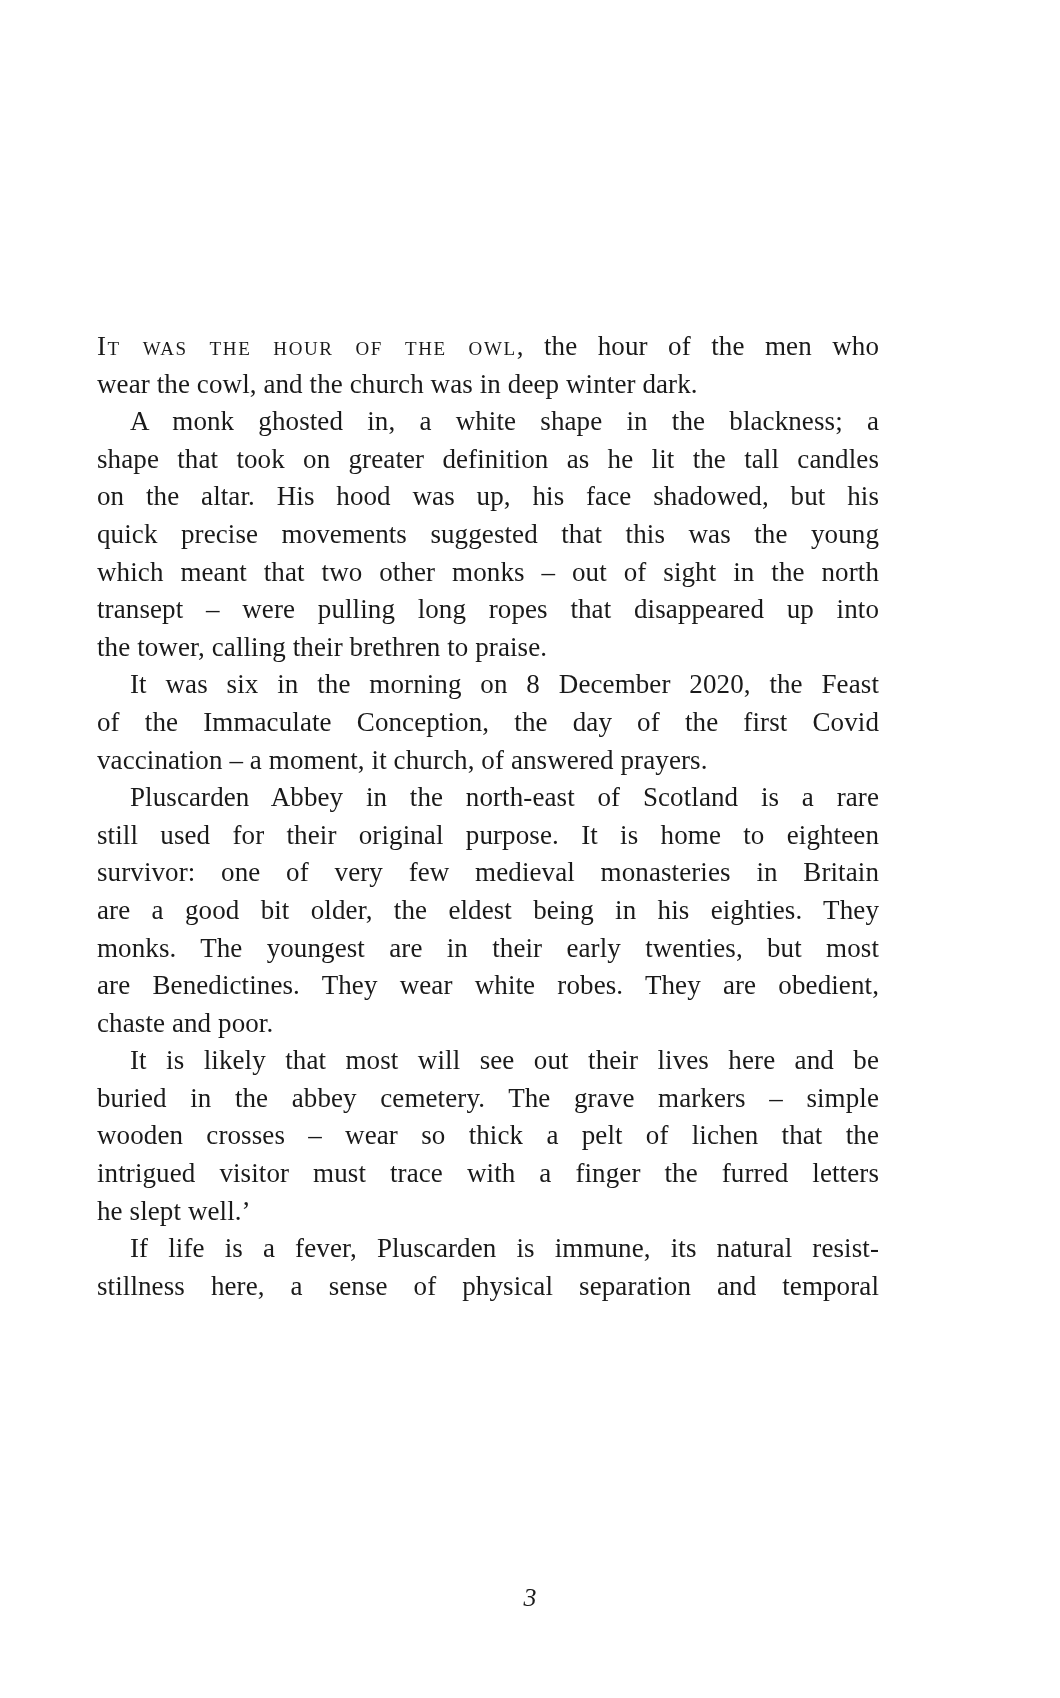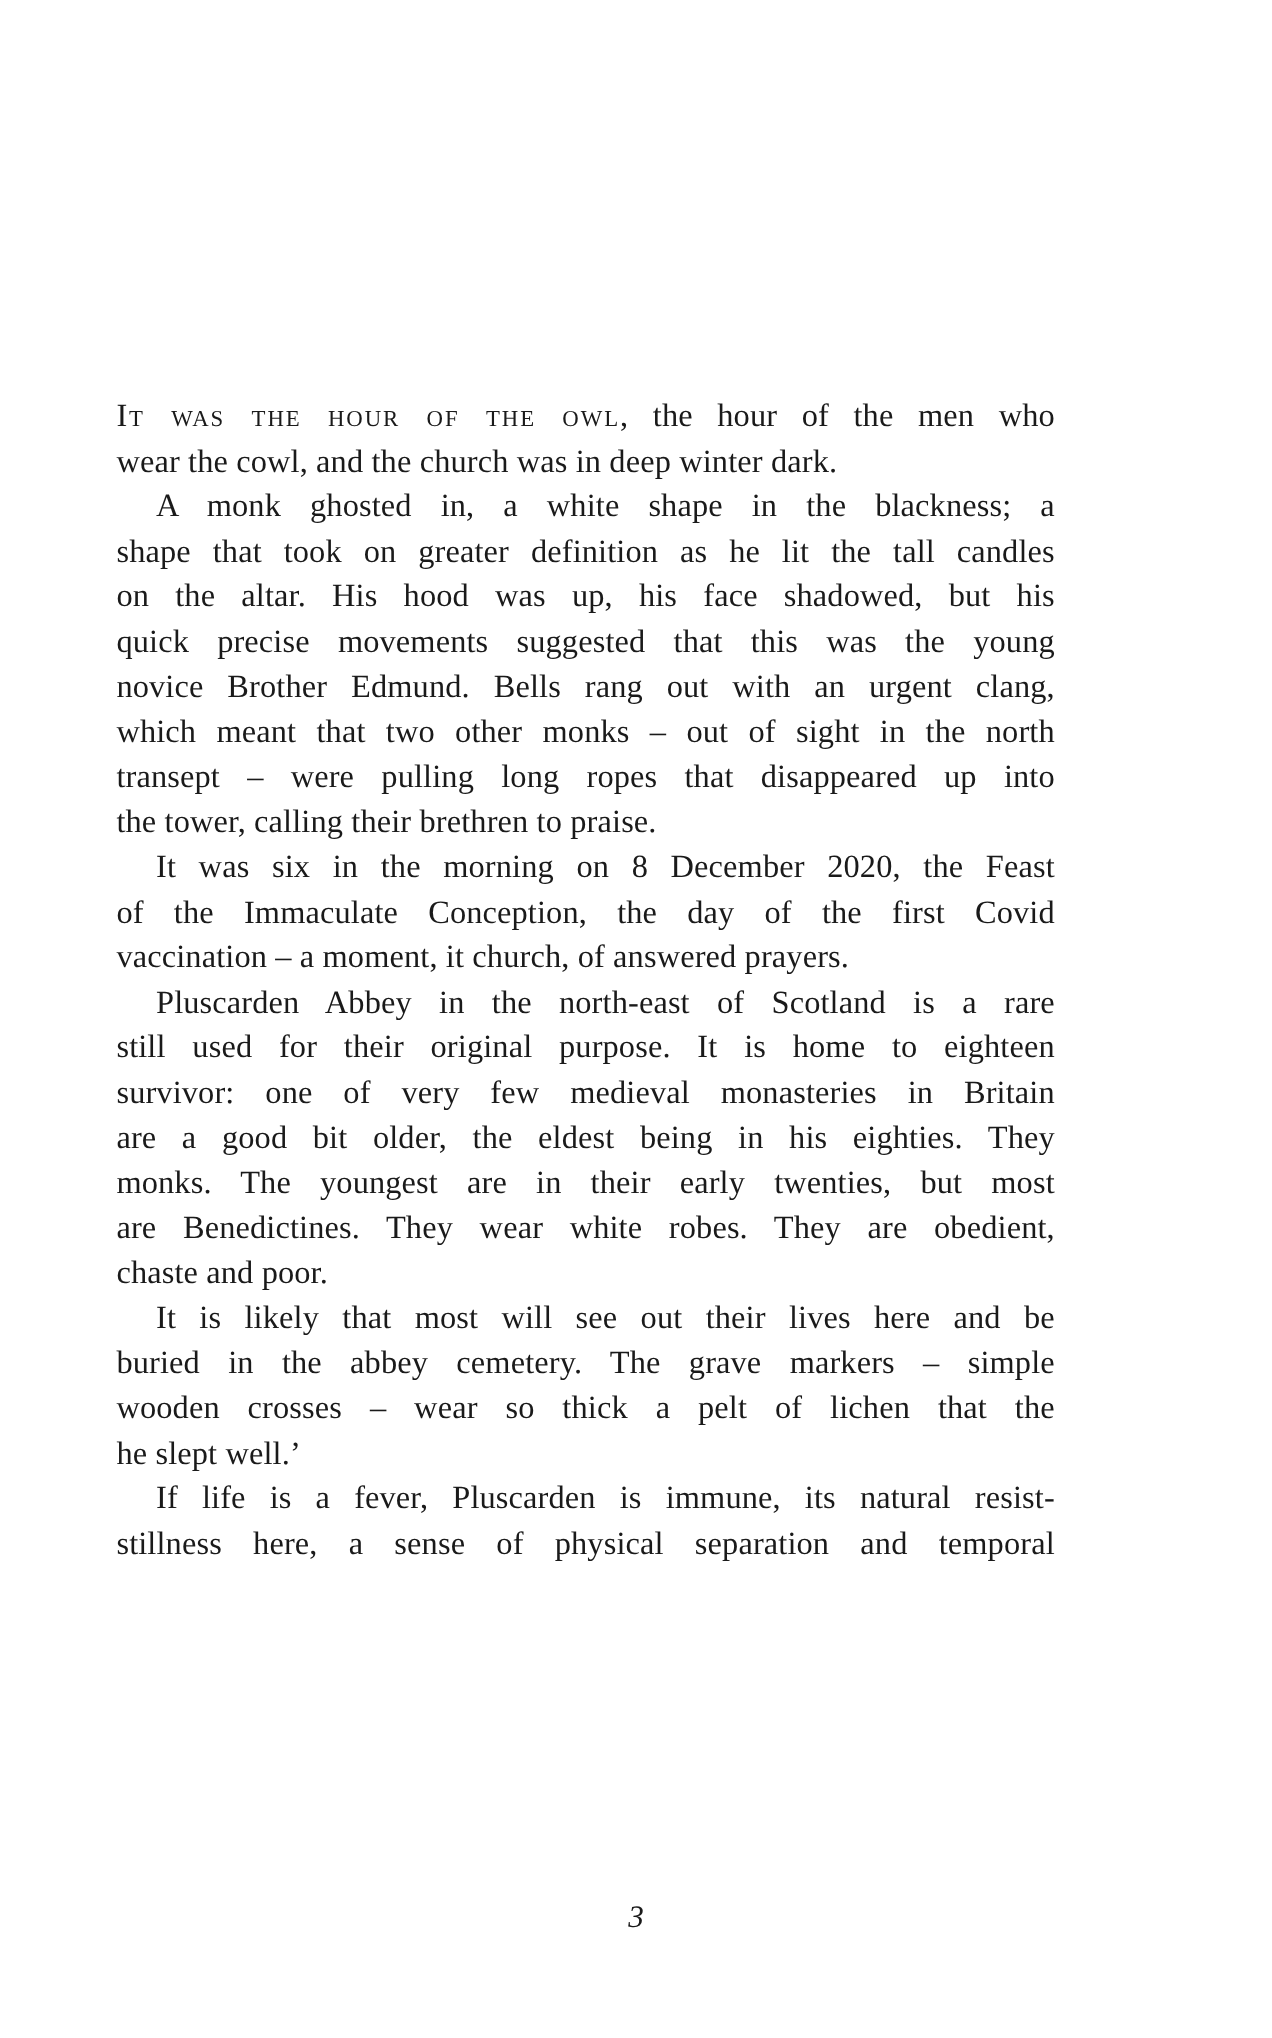--- a/index.html
+++ b/index.html
@@ -62,21 +62,20 @@
   <div>
     <span class="line"><span class="smallcaps">It was the hour of the owl</span><span>, the hour of the men who</span></span>
     <span class="line last">wear the cowl, and the church was in deep winter dark.</span>
   </div>
 
   <div>
     <span class="line indent">A monk ghosted in, a white shape in the blackness; a</span>
     <span class="line">shape that took on greater definition as he lit the tall candles</span>
     <span class="line">on the altar. His hood was up, his face shadowed, but his</span>
     <span class="line">quick precise movements suggested that this was the young</span>
-    <span class="line">novice Brother Edmund. Bells rang out with an urgent clang,</span>
     <span class="line">which meant that two other monks – out of sight in the north</span>
     <span class="line">transept – were pulling long ropes that disappeared up into</span>
     <span class="line last">the tower, calling their brethren to praise.</span>
   </div>
 
   <div>
     <span class="line indent">It was six in the morning on 8 December 2020, the Feast</span>
     <span class="line">of the Immaculate Conception, the day of the first Covid</span>
     <span class="line last">vaccination – a moment, it church, of answered prayers.</span>
   </div>
@@ -88,20 +87,21 @@
     <span class="line">are a good bit older, the eldest being in his eighties. They</span>
     <span class="line">monks. The youngest are in their early twenties, but most</span>
     <span class="line">are Benedictines. They wear white robes. They are obedient,</span>
     <span class="line last">chaste and poor.</span>
   </div>
 
   <div>
     <span class="line indent">It is likely that most will see out their lives here and be</span>
     <span class="line">buried in the abbey cemetery. The grave markers – simple</span>
     <span class="line">wooden crosses – wear so thick a pelt of lichen that the</span>
+    <span class="line">intrigued visitor must trace with a finger the furred letters</span>
     <span class="line last">he slept well.’</span>
   </div>
 
   <div>
     <span class="line indent">If life is a fever, Pluscarden is immune, its natural resist-</span>
     <span class="line">stillness here, a sense of physical separation and temporal</span>
   </div>
 </div>
 
 <div class="folio">3</div>

